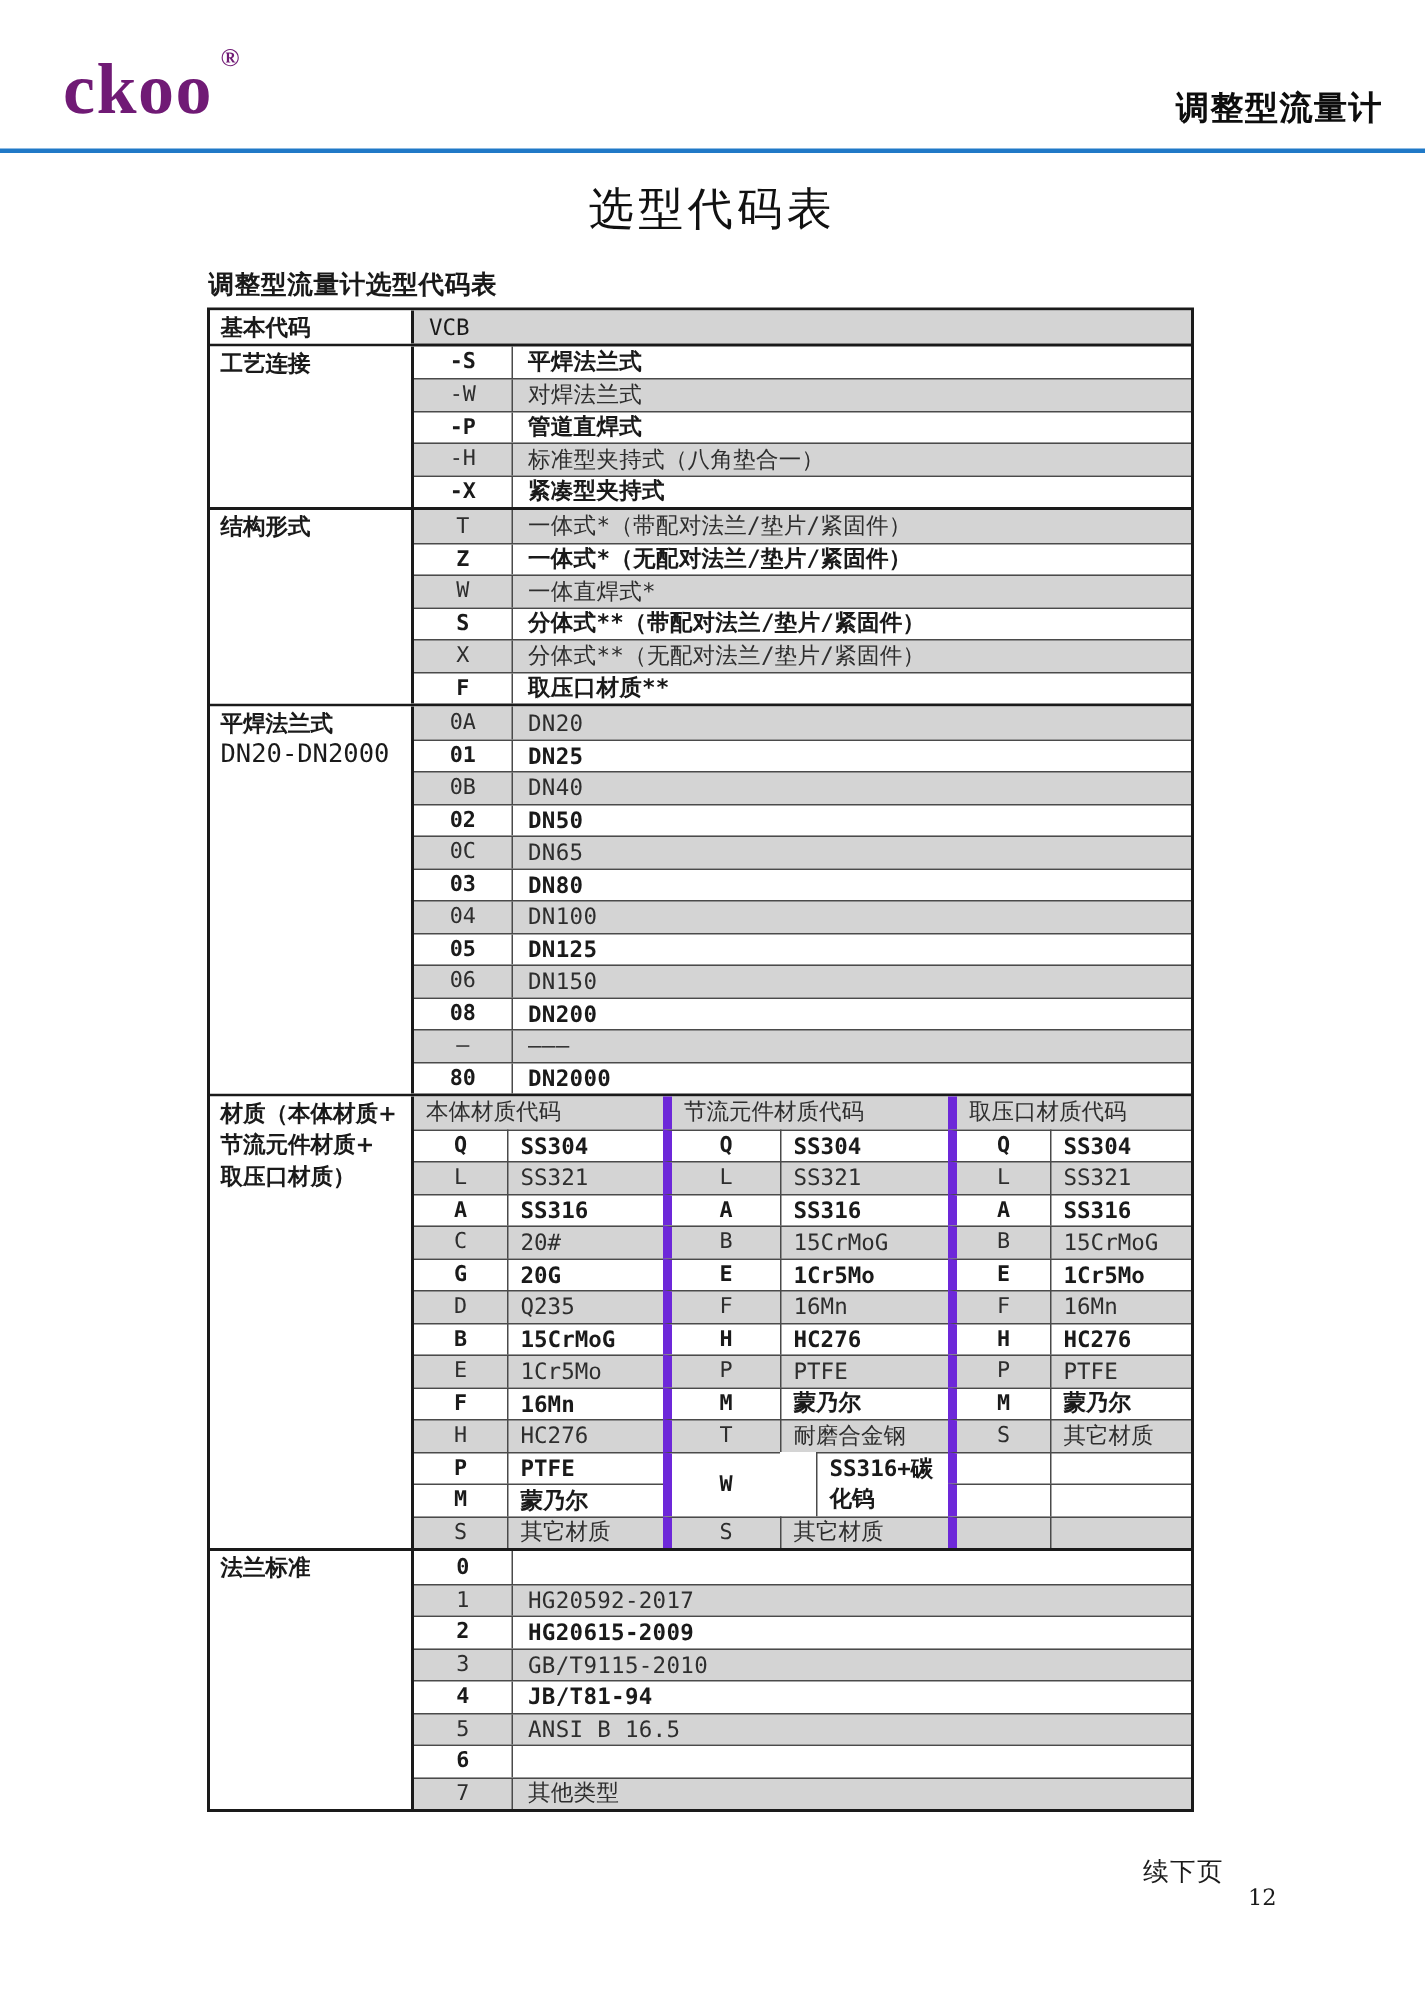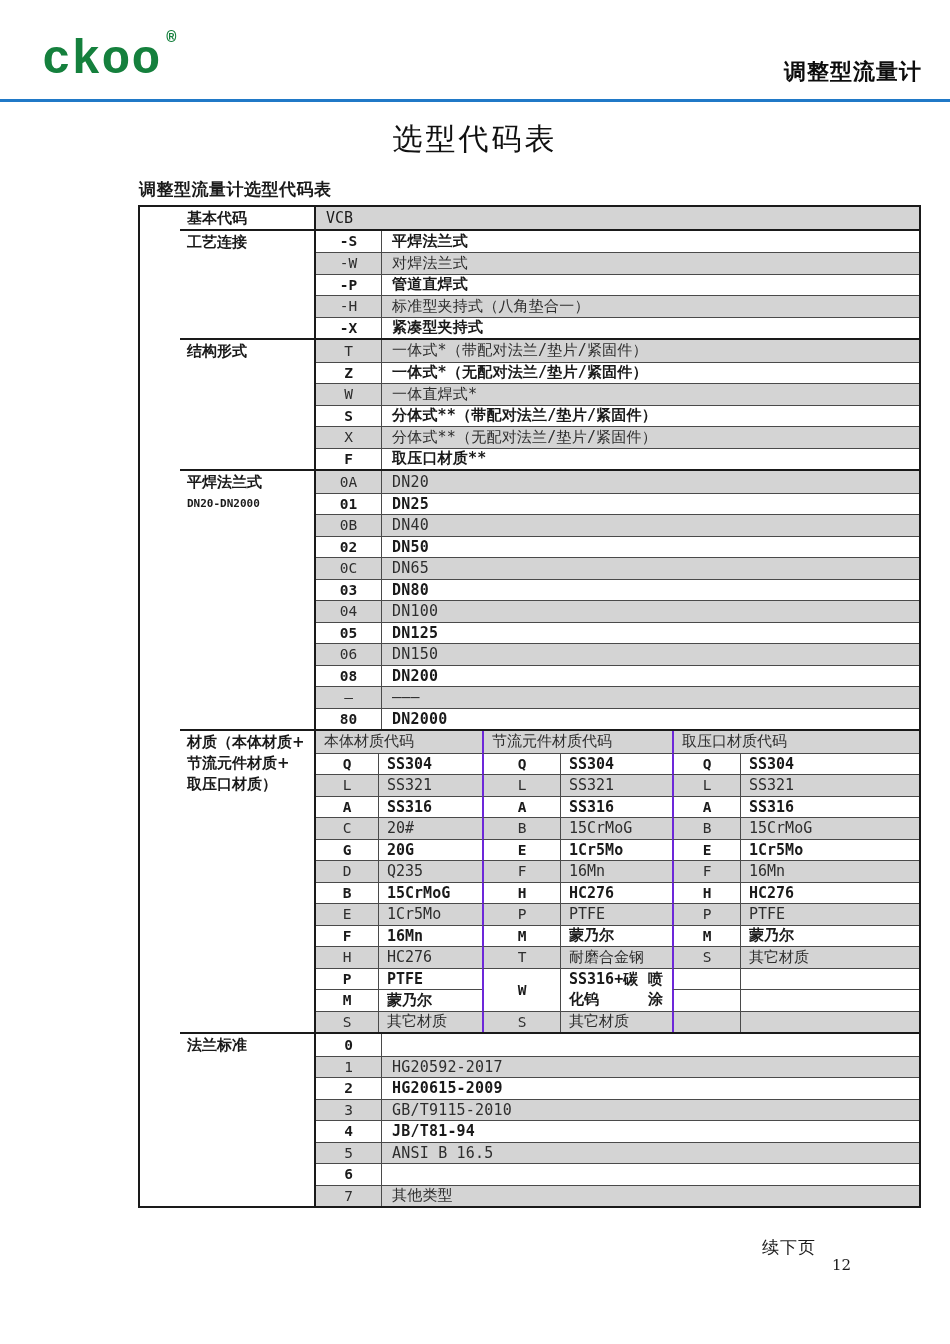--- a/index.html
+++ b/index.html
@@ -5,48 +5,48 @@
   * { margin:0; padding:0; box-sizing:border-box; }
   html,body { background:#e8e8e8; }
   .page {
     position:relative; width:950px; height:1344px; margin:0 auto;
     background:#ffffff; font-family:"DejaVu Sans", sans-serif; color:#1a1a1a;
     overflow:hidden;
   }
   
   .logo {
     position:absolute; left:42px; top:36px; line-height:1;
-    font-family:Liberation Mono, monospace; font-weight:bold;
-    font-size:48px; color:#15803d; letter-spacing:1px;
+    font-family:Liberation Serif, serif; font-weight:bold;
+    font-size:48px; color:#701a75; letter-spacing:1px;
   }
   .logo .reg { font-size:17px; font-weight:bold; vertical-align:super; position:relative; top:-14px; left:5px; }
   .doc-type {
     position:absolute; right:28px; top:57px;
     font-size:22px; font-weight:bold; color:#0d0d0d; letter-spacing:1px;
   }
   .blue-rule { position:absolute; left:0; top:99px; width:950px; height:3px; background:#2079c7; }
   
   .page-title {
     position:absolute; left:0; top:119px; width:100%; text-align:center;
     font-family:"DejaVu Serif", serif; font-size:30px; font-weight:500; letter-spacing:3px; color:#111;
   }
   .subtitle { position:absolute; left:139px; top:178px; font-size:17px; font-weight:bold; letter-spacing:0.5px; }
   
   .tbl {
-    position:absolute; left:138px; top:205px; width:783px;
-    border:2px solid #1a1a1a; font-size:15px;padding-left:40px;
+    position:absolute; left:138px; top:205px; width:658px;
+    border:2px solid #1a1a1a; font-size:15px;
   }
   .mono { font-family:"DejaVu Sans Mono", monospace; }
   .shade { background:#d4d4d4; }
   .baserow { display:flex; height:21.5px; }
   .cat {
     width:136px; flex:0 0 136px; border-right:2px solid #1a1a1a;
     padding:1px 4px 0 7px; font-weight:bold; line-height:21px; background:#fff;
   }
-  .cat .mono { font-weight:bold; font-size:11px; }
+  .cat .mono { font-weight:normal; font-size:17px; }
   .baserow .cat { border-right:2px solid #1a1a1a; font-weight:bold; }
   .restcell { flex:1; display:flex; align-items:center; padding-left:10px;
     font-family:"DejaVu Sans Mono", monospace; }
   .section { display:flex; border-top:2px solid #1a1a1a; }
   .rows { flex:1; display:flex; flex-direction:column; }
   .trow { display:flex; height:21.5px; }
   .trow + .trow { border-top:1px solid #4a4a4a; }
   .trow.bold { font-weight:bold; }
   .trow.shade { color:#2e2e2e; }
   .code {
@@ -57,27 +57,27 @@
     font-family:"DejaVu Sans Mono","DejaVu Sans",sans-serif; letter-spacing:0.2px; }
   
   .matgrid {
     flex:1; display:grid;
     grid-template-columns:62px 104px 78px 112px 68px 1fr;
     grid-auto-rows:21.5px;
   }
   .mcell { display:flex; align-items:center; overflow:hidden; }
   .mcell.bt { border-top:1px solid #4a4a4a; }
   .mcell.l1 { border-left:1px solid #4a4a4a; }
-  .mcell.l2 { border-left:2px solid #6d28d9; }
+  .mcell.l2 { border-left:6px solid #6d28d9; }
   .mcell.bold { font-weight:bold; }
   .mcell.shade { color:#2e2e2e; }
   .mcode { justify-content:center; font-size:14.5px; }
   .mname { padding-left:8px; font-family:"DejaVu Sans Mono","DejaVu Sans",sans-serif; }
   .mhead { padding-left:8px; font-weight:normal; }
-  .mname.twolines { flex-direction:row; align-items:flex-start; justify-content:flex-start; line-height:20px; }
+  .mname.twolines { flex-direction:column; align-items:flex-start; justify-content:flex-start; line-height:20px;margin-left:24px; }
   
   .continued { position:absolute; left:138px; top:1236px; width:678px; text-align:right;
     font-size:17px; font-weight:500; letter-spacing:1px; }
   .pageno { position:absolute; left:832px; top:1256px; font-family:"DejaVu Serif", serif; font-size:15px; }
 </style>
 </head>
 <body>
 
 <div class="page">
 

